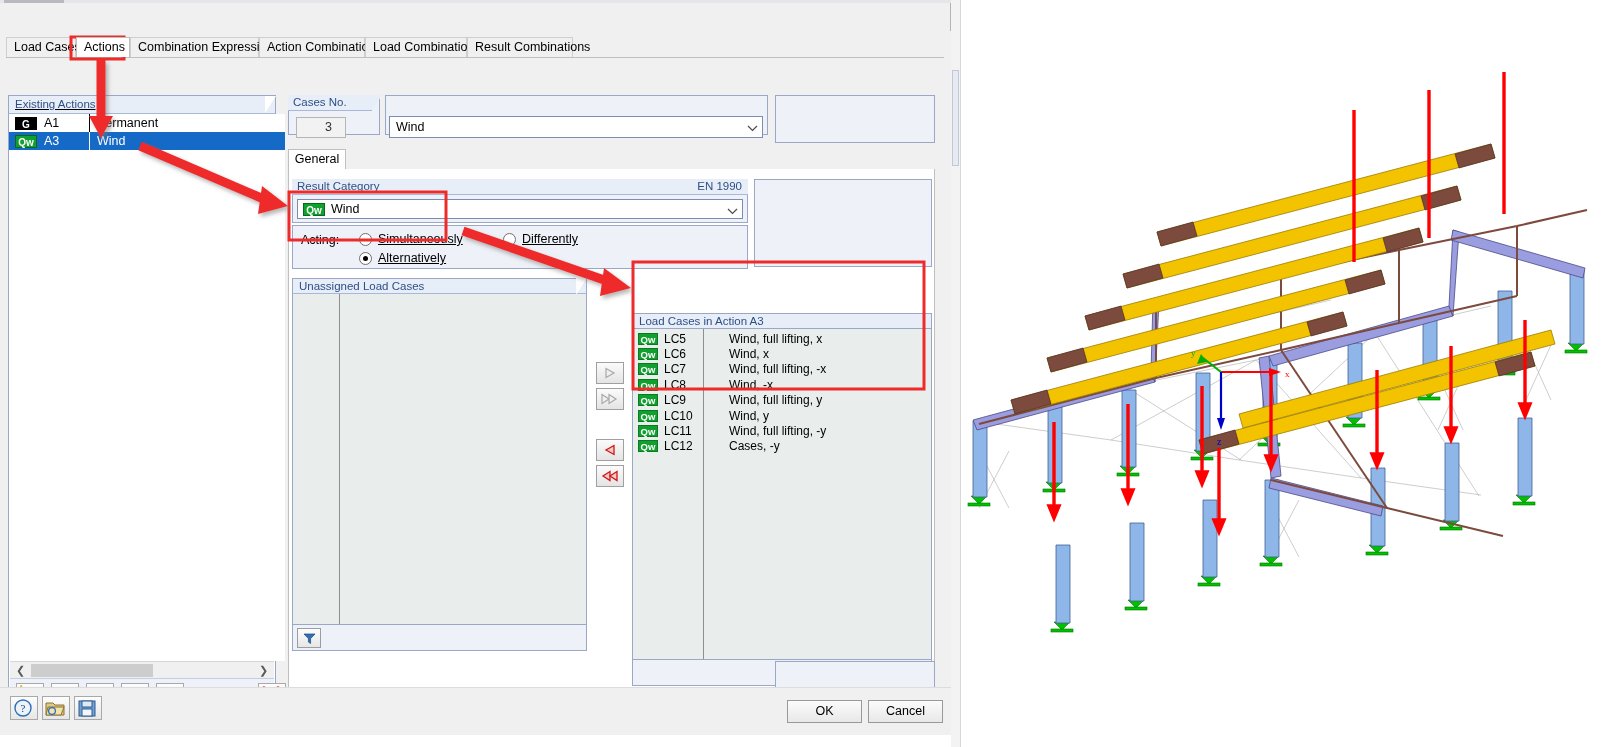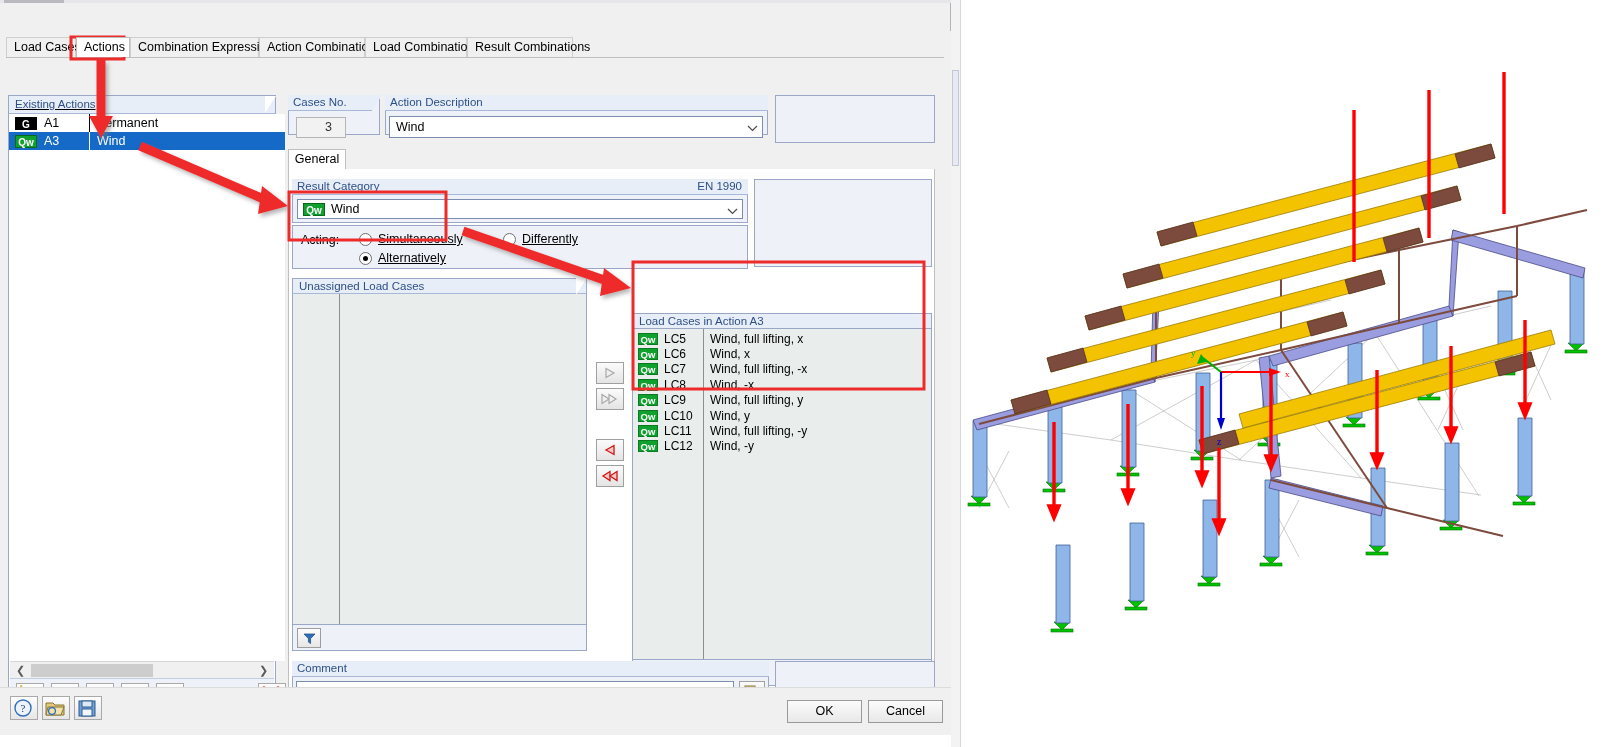--- a/index.html
+++ b/index.html
@@ -139,21 +139,21 @@
   #assigned{left:632px;top:247px;width:300px;height:373px;margin-top:35px;}
   #assigned .hd{position:relative;height:16px;background:#e8eef7;border:1px solid #9aa7c7;
     color:#2d4f86;font-size:11.5px;line-height:15px;padding-left:6px;box-sizing:border-box;}
   #assigned .body{position:absolute;left:0;top:16px;right:0;bottom:26px;background:#e9eeec;
     border:1px solid #9aa7c7;border-top:none;box-sizing:border-box;overflow:hidden;}
   #assigned .colsep{position:absolute;left:70px;top:0;bottom:0;width:1px;background:#8f8f8f;}
   #assigned .foot{position:absolute;left:0;right:0;bottom:0;height:26px;background:#eef1f8;
     border:1px solid #9aa7c7;border-top:none;box-sizing:border-box;}
   .lcrow{position:relative;height:15.4px;display:flex;align-items:center;font-size:12px;}
   .lcrow .c1{width:70px;display:flex;align-items:center;padding-left:5px;box-sizing:border-box;}
-  .lcrow .c2{flex:1;padding-left:7px;}
+  .lcrow .c2{flex:1;padding-left:26px;}
   .lcbadge{display:inline-block;min-width:20px;height:12px;line-height:12px;text-align:center;
     font-size:9.5px;color:#fff;font-weight:bold;background:#10a02e;border:1px solid #0a7a22;
     margin-right:6px;box-sizing:border-box;}
 
   
   .xbtn{position:absolute;width:28px;height:22px;border:1px solid #a0a0a0;
     background:linear-gradient(#fbfbfb,#e4e4e4);box-sizing:border-box;
     display:flex;align-items:center;justify-content:center;}
 
   
@@ -291,23 +291,20 @@
       <div class="panel" id="action-no">
         <div class="fieldbox" style="left:0;top:0;right:0;bottom:0;"></div>
         <div class="grouphdr notch" style="position:absolute;left:0;top:0;width:84px;">
           <span>Cases No.</span>
         </div>
         <div class="roinput" style="left:8px;top:22px;width:50px;">3</div>
       </div>
 
       <div class="panel" id="action-desc">
         <div class="fieldbox" style="left:0;top:0;right:0;bottom:0;"></div>
-        <div class="grouphdr" style="position:absolute;left:0;top:0;right:0;">
-          <span>Action Description</span>
-        </div>
         <div class="txtinput" style="left:4px;top:21px;width:374px;">
           <span>Wind</span>
           <span class="combobtn">
             <svg width="11" height="8" viewBox="0 0 11 8">
                 <path d="M1 2 L5.5 6.5 L10 2" stroke="#4a4a4a" stroke-width="1.2" fill="none"></path>
               </svg>
           </span>
         </div>
       </div>
 
@@ -439,47 +436,27 @@
                   <span class="lcbadge">Qw</span>
                   <span>LC11</span>
                 </div>
                 <div class="c2">Wind, full lifting, -y</div>
               </div>
             <div class="lcrow">
                 <div class="c1">
                   <span class="lcbadge">Qw</span>
                   <span>LC12</span>
                 </div>
-                <div class="c2">Wind, -y</div>
+                <div class="c2">Cases, -y</div>
               </div>
           </div>
         </div>
         <div class="foot"></div>
       </div>
 
-      <div class="panel" id="comment-group">
-        <div class="fieldbox" style="left:0;top:0;right:0;bottom:0;"></div>
-        <div class="grouphdr" style="position:absolute;left:0;top:0;right:0;">
-          <span>Comment</span>
-        </div>
-        <div class="cmtinput">
-          <span class="combobtn">
-            <svg width="11" height="8" viewBox="0 0 11 8">
-                <path d="M1 2 L5.5 6.5 L10 2" stroke="#4a4a4a" stroke-width="1.2" fill="none"></path>
-              </svg>
-          </span>
-        </div>
-        <div class="cmtbtn">
-          <svg width="16" height="14" viewBox="0 0 16 14">
-            <rect x="1" y="1" width="10" height="8" fill="#e5d39a" stroke="#8a7535"></rect>
-            <rect x="4" y="4" width="10" height="8" fill="#efe2b4" stroke="#8a7535"></rect>
-            <rect x="9" y="8" width="5" height="4" fill="#2f6fb8"></rect>
-          </svg>
-        </div>
-      </div>
 
       <div class="panelbox" id="comment-empty" style="position:absolute;left:775px;top:630px;width:160px;height:44px;"></div>
 
       <div class="footersep"></div>
       <div class="footer">
         <div class="fbtn" style="left:10px;">
           <svg width="24" height="22" viewBox="0 0 24 22">
             <circle cx="12" cy="11" r="8" fill="#eef3fb" stroke="#2f6fb8" stroke-width="1.4"></circle>
             <text x="12" y="15" font-size="11" text-anchor="middle" fill="#14406f" font-family="serif">?</text>
           </svg>

